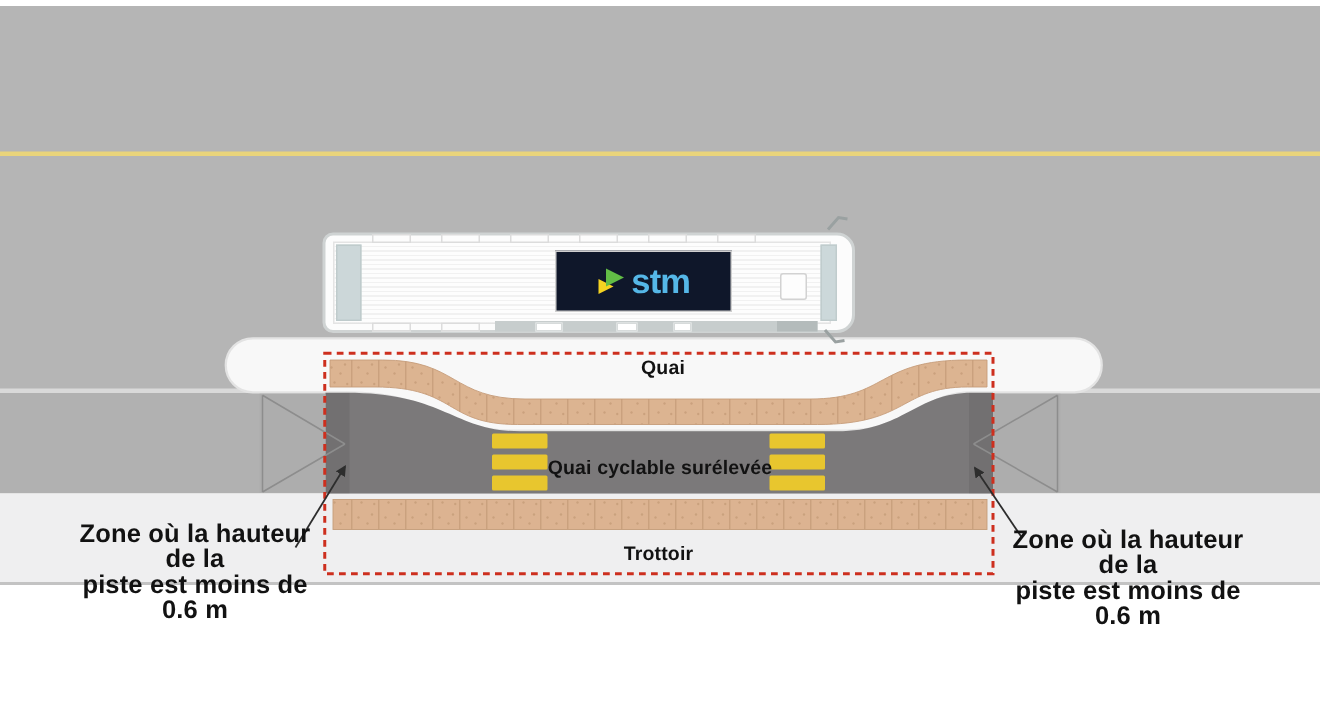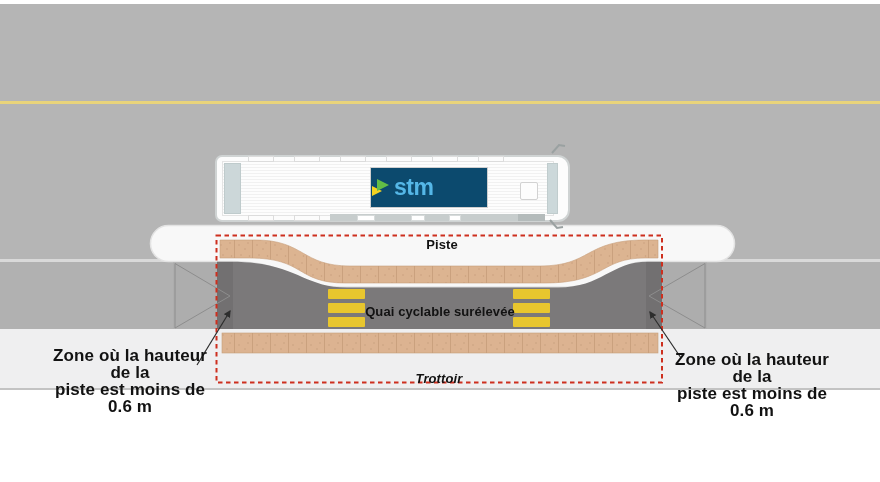--- a/index.html
+++ b/index.html
@@ -14,21 +14,21 @@
   .seam{left:0;top:259px;width:880px;height:3px;background:#d9d9d9;}
   .corridor{left:0;top:262px;width:880px;height:67px;background:var(--corridor);}
   .sidewalk{left:0;top:329px;width:880px;height:59px;background:var(--sidewalk);}
   .curb{left:0;top:388px;width:880px;height:2px;background:#c3c3c3;}
   
   #diagram-svg{left:0;top:0;width:880px;height:482px;}
   
   .lbl{color:#121212;font-weight:bold;font-size:13px;text-align:center;letter-spacing:.1px;}
   .lbl-quai{left:392px;top:237px;width:100px;}
   .lbl-piste{left:340px;top:304px;width:200px;}
-  .lbl-trottoir{left:389px;top:371px;width:100px;font-style:italic;}
+  .lbl-trottoir{left:389px;top:361px;width:100px;}
   .lbl-zone{font-size:17px;line-height:17px;}
   .lbl-zone-left{left:52px;top:347px;width:156px;}
   .lbl-zone-right{left:674px;top:351px;width:156px;}
   .lbl-zone span{display:block;}
   
   .bus{left:215px;top:155px;width:355px;height:67px;}
   .bus .body{position:absolute;inset:0;background:#fcfcfc;border:2px solid #cfd3d3;
     border-radius:7px 12px 12px 7px;box-sizing:border-box;}
   .bus .roof{position:absolute;left:7px;top:6px;width:332px;height:55px;box-sizing:border-box;
     border:1px solid #e4e4e4;
@@ -37,22 +37,22 @@
     background:#ccd7d9;border:1px solid #bfcbcc;box-sizing:border-box;}
   .bus .windshield{position:absolute;left:332px;top:8px;width:11px;height:51px;
     background:#ccd8da;border:1px solid #c0cccd;box-sizing:border-box;}
   .bus .hatch-top{position:absolute;top:1px;height:6px;width:26px;background:#fcfcfc;
     border:1px solid #dcdcdc;box-sizing:border-box;}
   .bus .hatch-bottom{position:absolute;top:60px;height:6px;width:26px;background:#fcfcfc;
     border:1px solid #dcdcdc;box-sizing:border-box;}
   .bus .door-band{position:absolute;left:115px;top:59px;width:215px;height:7px;background:#c7cdcd;}
   .bus .door{position:absolute;top:60px;height:6px;background:#ffffff;border:1px solid #d7dbdb;box-sizing:border-box;}
   .bus .engine-panel{position:absolute;left:303px;top:59px;width:27px;height:7px;background:#b4bbbb;}
-  .bus .logo-panel{position:absolute;left:155px;top:12px;width:118px;height:41px;background:#0c4a6e;
-    border:1.5px solid #cfcfcf;box-sizing:border-box;display:flex;align-items:center;gap:1px;}
+  .bus .logo-panel{position:absolute;left:155px;top:12px;width:118px;height:41px;background:#0f172a;
+    border:1.5px solid #cfcfcf;box-sizing:border-box;display:flex;align-items:center;justify-content:center;gap:1px;}
   .bus .logo-text{color:var(--stm-blue);font-weight:bold;font-size:23px;letter-spacing:-0.5px;line-height:1;}
   .bus .hatch-sq{position:absolute;left:305px;top:27px;width:18px;height:18px;background:#fdfdfd;
     border:1.5px solid #d2d2d2;border-radius:2px;box-sizing:border-box;}
   .mirror{position:absolute;width:16px;height:12px;}
   .mirror-top{left:551px;top:142px;}
   .mirror-bottom{left:549px;top:219px;}
 </style>
 </head>
 <body>
 
@@ -148,21 +148,21 @@
       <span class="logo-text">stm</span>
     </div>
   </div>
   <svg class="abs mirror mirror-top" viewBox="0 0 16 12">
     <path d="M1,11 L8,3 L14,4" fill="none" stroke="#9aa1a1" stroke-width="2"></path>
   </svg>
   <svg class="abs mirror mirror-bottom" viewBox="0 0 16 12">
     <path d="M1,1 L8,9 L14,8" fill="none" stroke="#9aa1a1" stroke-width="2"></path>
   </svg>
 
-  <div class="abs lbl lbl-quai">Piste</div>
+  <div class="abs lbl lbl-quai">Quai</div>
   <div class="abs lbl lbl-piste">Quai cyclable surélevée</div>
   <div class="abs lbl lbl-trottoir">Trottoir</div>
   <div class="abs lbl lbl-zone lbl-zone-left">
     <span>Zone où la hauteur de la</span>
     <span>piste est moins de 0.6 m</span>
   </div>
   <div class="abs lbl lbl-zone lbl-zone-right">
     <span>Zone où la hauteur de la</span>
     <span>piste est moins de 0.6 m</span>
   </div>

